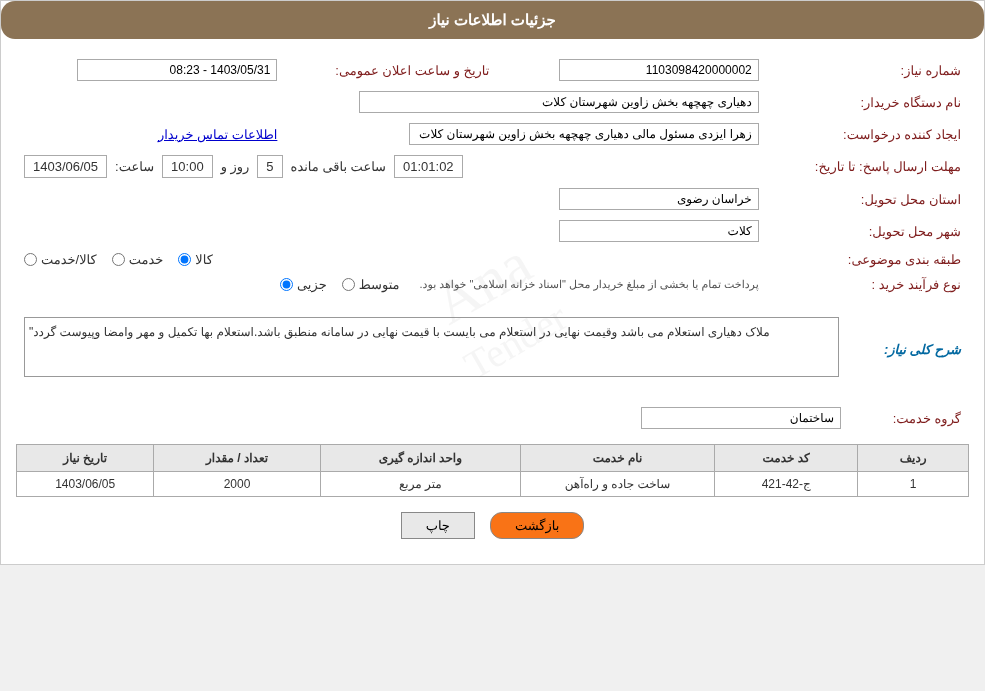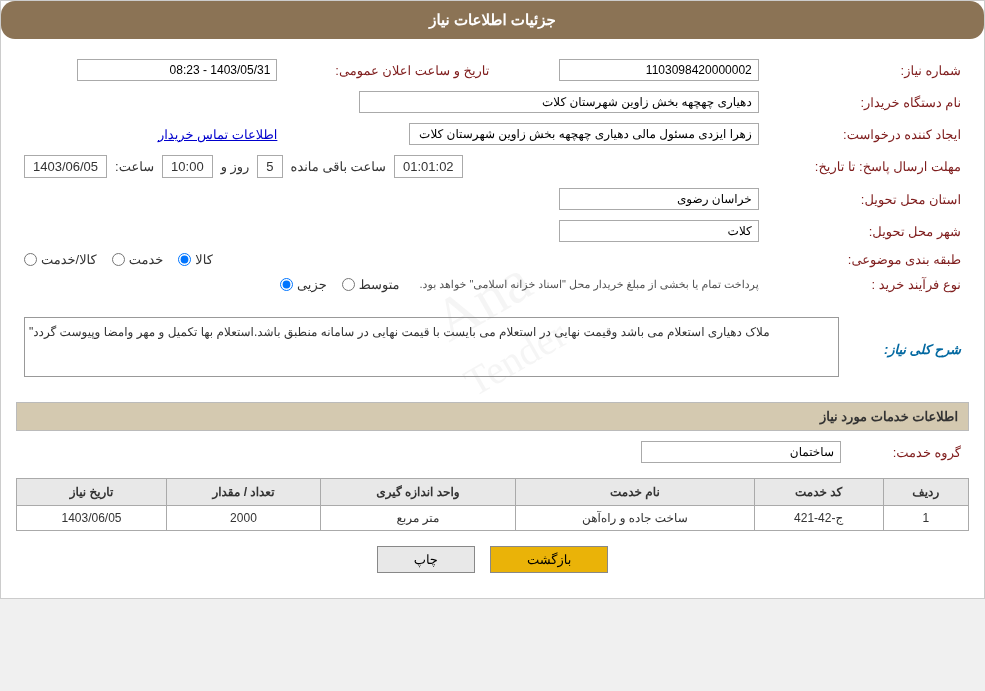--- a/index.html
+++ b/index.html
@@ -103,21 +103,21 @@
     }
     .services-table {
       width: 100%;
       border-collapse: collapse;
       margin: 10px 0;
       font-size: 12px;
     }
     .services-table th {
       background: #e8e8e8;
       border: 1px solid #aaa;
-      padding: 6px 8px;
+      padding: 6px 21px;
       text-align: center;
       font-weight: bold;
     }
     .services-table td {
       border: 1px solid #aaa;
       padding: 5px 8px;
       text-align: center;
     }
     .buyer-notes-area {
       border: 1px solid #aaa;
@@ -136,32 +136,33 @@
       color: #999;
       font-size: 10px;
     }
     .buttons-row {
       display: flex;
       justify-content: center;
       gap: 15px;
       margin: 15px 0 10px 0;
     }
     .btn {
-      padding: 5px 36px;
+      padding: 5px 24px;
       font-size: 13px;
       font-family: Tahoma, Arial, sans-serif;
       cursor: pointer;
       border: 1px solid #888;
       background: #f0f0f0;
     }
     .btn-print {
       background: #e8e8e8;
     }
     .btn-back {
-      background: #eab308;
+      background: #f97316;
+      border-radius: 12px;
     }
     .watermark-container {
       position: relative;
     }
     .watermark {
       position: absolute;
       top: 50%;
       left: 50%;
       transform: translate(-50%, -50%) rotate(-30deg);
       opacity: 0.08;
@@ -297,21 +298,20 @@
       <tbody>
           <tr>
         <td style="width:120px;" class="label-cell right-label">شرح کلی نیاز:</td>
         <td>
           <div class="description-box">ملاک دهیاری استعلام می باشد وقیمت نهایی در استعلام می بایست با قیمت نهایی در سامانه منطبق باشد.استعلام بها تکمیل و مهر وامضا وپیوست گردد"</div>
         </td>
       </tr>
     </tbody>
       </table>
 
-    <div class="section-header">اطلاعات خدمات مورد نیاز</div>
 
     <table class="info-table">
       <tbody>
           <tr>
         <td style="width:120px;" class="label-cell">گروه خدمت:</td>
         <td>
           <input type="text" class="input-field input-medium" readonly="" value="ساختمان" style="">
         </td>
       </tr>
     </tbody>

